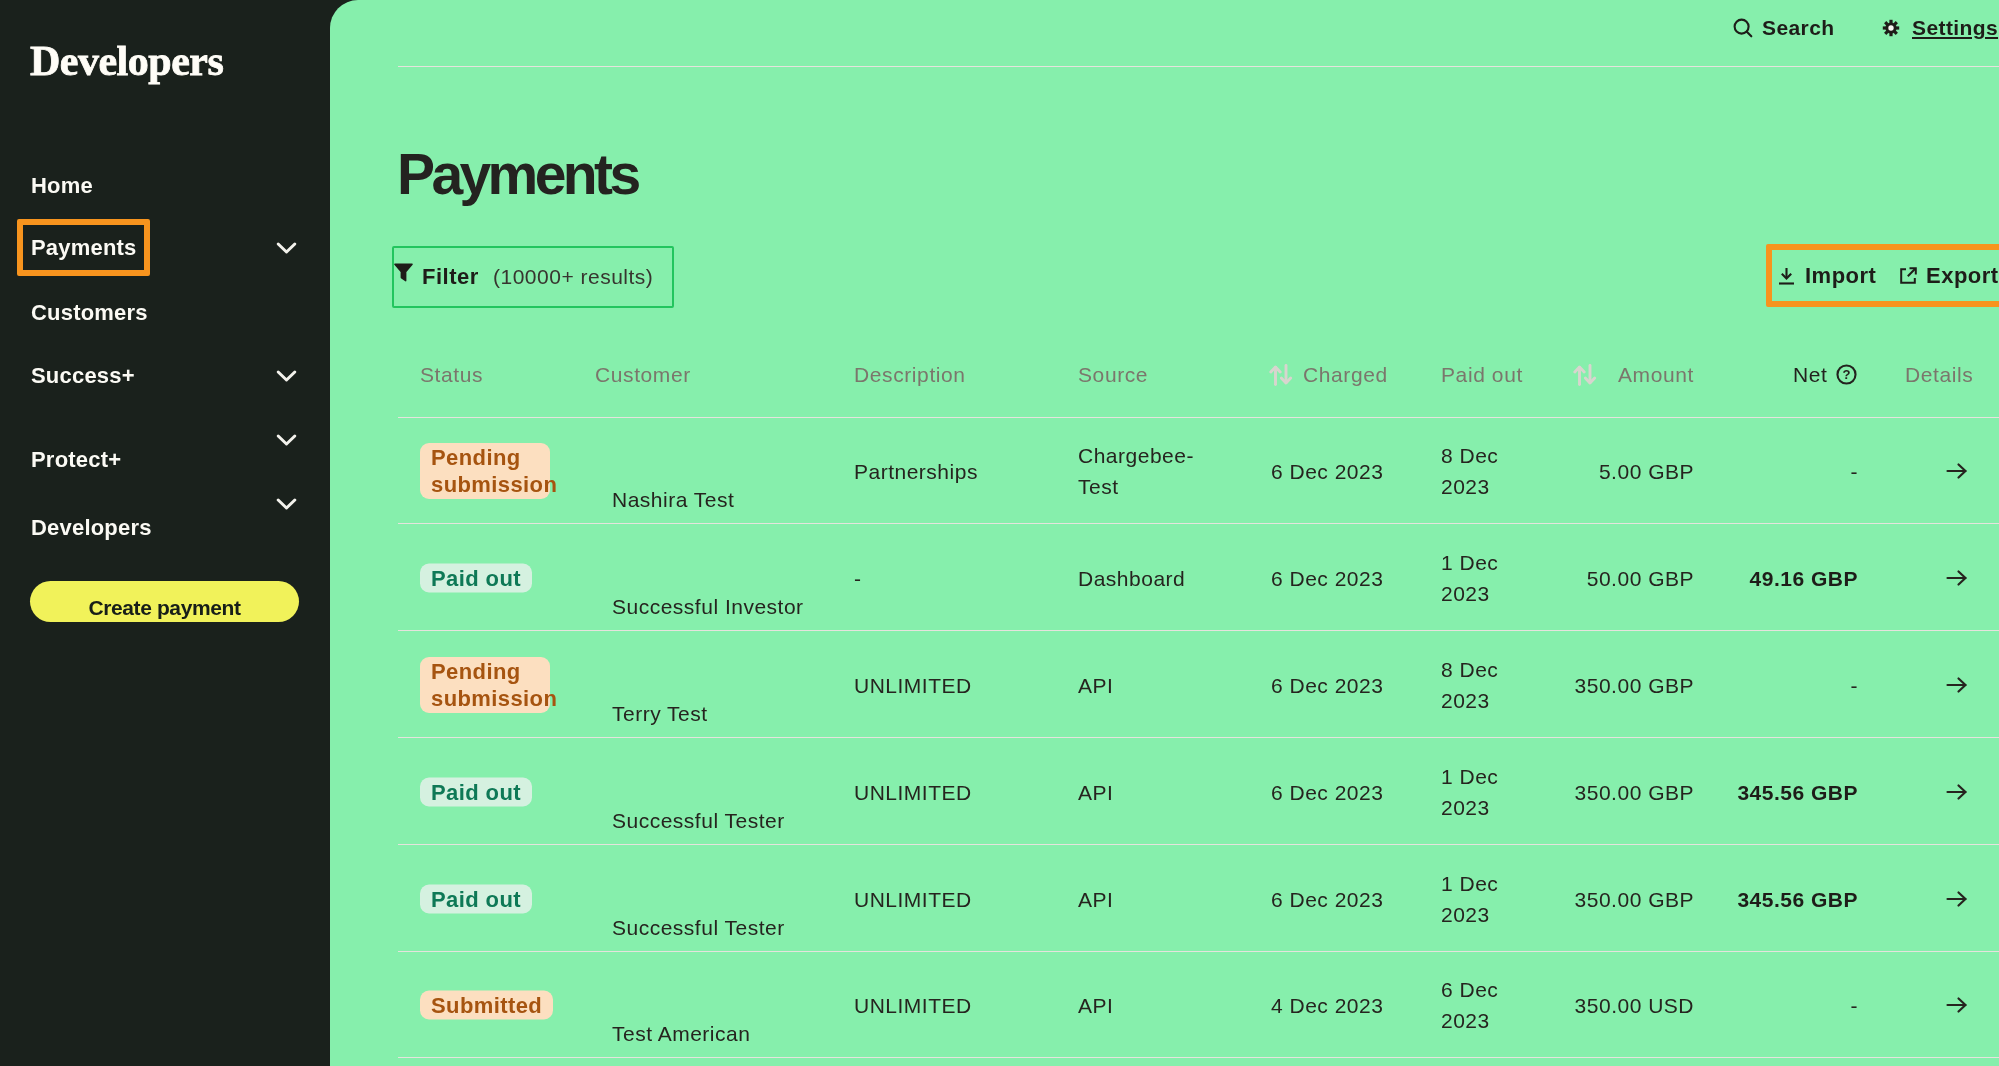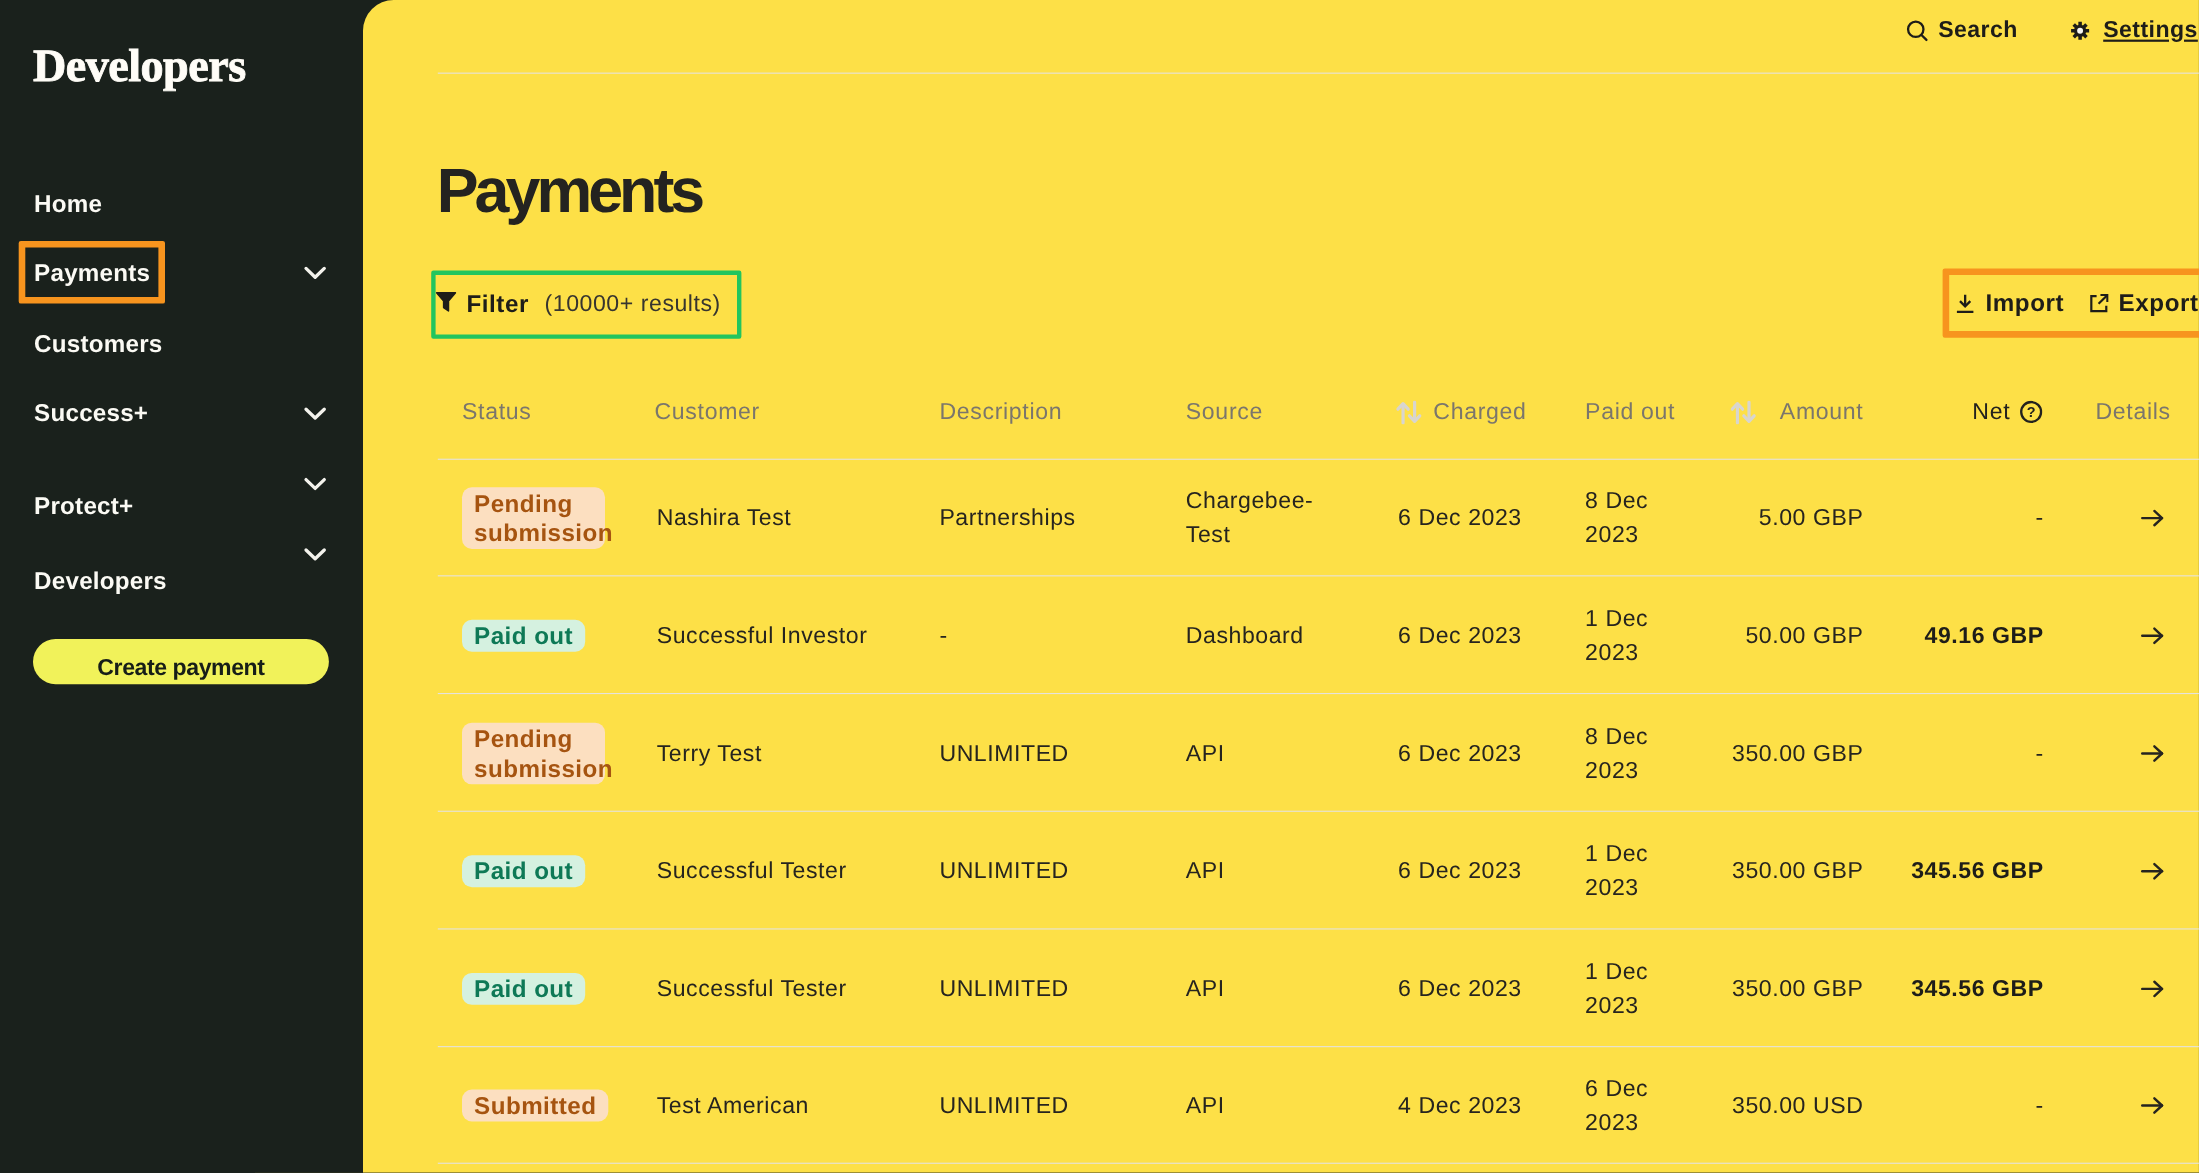--- a/index.html
+++ b/index.html
@@ -10,48 +10,48 @@
   font-weight:700; font-size:42px; color:#fffdf7; letter-spacing:-0.5px; line-height:1; -webkit-text-stroke:0.8px #fffdf7; }
 .nav { position:absolute; left:31px; font-size:22px; font-weight:700; color:#fbfaf4;
   transform:translateY(-50%); letter-spacing:0.2px; }
 .chev { position:absolute; left:276px; transform:translateY(-50%); width:21px; height:18px; }
 #paybox { position:absolute; left:17px; top:219px; width:133px; height:57px;
   border:6px solid #f7941e; border-radius:2px; }
 #createbtn { position:absolute; left:30px; top:581px; width:269px; height:41px;
   background:#f1f25a; border-radius:27px; color:#171e18; font-size:21px; font-weight:700;
   text-align:center; line-height:53px; letter-spacing:-0.4px; }
 #main { position:absolute; left:330px; top:0; width:1669px; height:1066px;
-  background:#fde047; border-top-left-radius:28px;padding-left:47px; }
+  background:#86efac; border-top-left-radius:28px;padding-left:47px; }
 #topbar { position:absolute; top:0; left:0; right:0; height:66px; }
 .topitem { position:absolute; top:28px; transform:translateY(-50%); font-size:21px;
   font-weight:700; color:#1e1d19; letter-spacing:0.4px; }
 #divider { position:absolute; left:68px; right:0; top:66px; height:1px; background:#e5e3dd; }
 #h1 { position:absolute; left:67px; top:146px; font-size:57px; font-weight:700;
   color:#242320; letter-spacing:-3.6px; line-height:1; }
 #filterbox { position:absolute; left:62px; top:246px; width:282px; height:62px;
-  border:4px solid #22c55e; border-radius:2px; }
+  border:2px solid #22c55e; border-radius:2px; }
 #iebox { position:absolute; left:1436px; top:244px; width:250px; height:63px;
   border:6px solid #f7941e; border-radius:2px; }
 .fitem { position:absolute; top:50%; transform:translateY(-50%); font-size:22px;
   color:#1e1d19; white-space:nowrap; letter-spacing:0.5px; }
 
 .th { position:absolute; top:375px; transform:translateY(-50%); font-size:21px;
   color:#7b766c; letter-spacing:0.6px; white-space:nowrap; }
 #theadline { position:absolute; left:68px; right:0; top:417px; height:1px; background:#e5e3dd; }
 .row { position:absolute; left:0; right:0; height:107px; }
 .rowline { position:absolute; left:68px; right:0; bottom:0; height:1px; background:#e5e3dd; }
 .cell { position:absolute; top:50%; transform:translateY(-50%); font-size:21px;
   color:#26241f; line-height:31px; white-space:nowrap; letter-spacing:0.5px; }
 .wrap { white-space:normal; }
 .pill { position:absolute; left:90px; top:50%; transform:translateY(-50%);
   border-radius:9px; font-size:22px; font-weight:700; line-height:29px;
   padding:0 11px; letter-spacing:0.4px; }
 .pill.orange { background:#fcdfc0; color:#a65410; }
 .pill.green { background:#d5f1e0; color:#0e7956; }
-.c-cust { left:267px; }
+.c-cust { left:282px;margin-top:28px; }
 .c-desc { left:524px; width:200px; }
 .c-src  { left:748px; width:122px; }
 .c-chg  { left:941px; }
 .c-paid { left:1111px; width:86px; }
 .c-amt  { right:305px; text-align:right; }
 .c-net  { right:141px; text-align:right; }
 .c-net b { font-weight:700; color:#1e1d19; }
 .c-det  { left:1616px; }
 svg { display:block; }
 .icon { position:absolute; }

